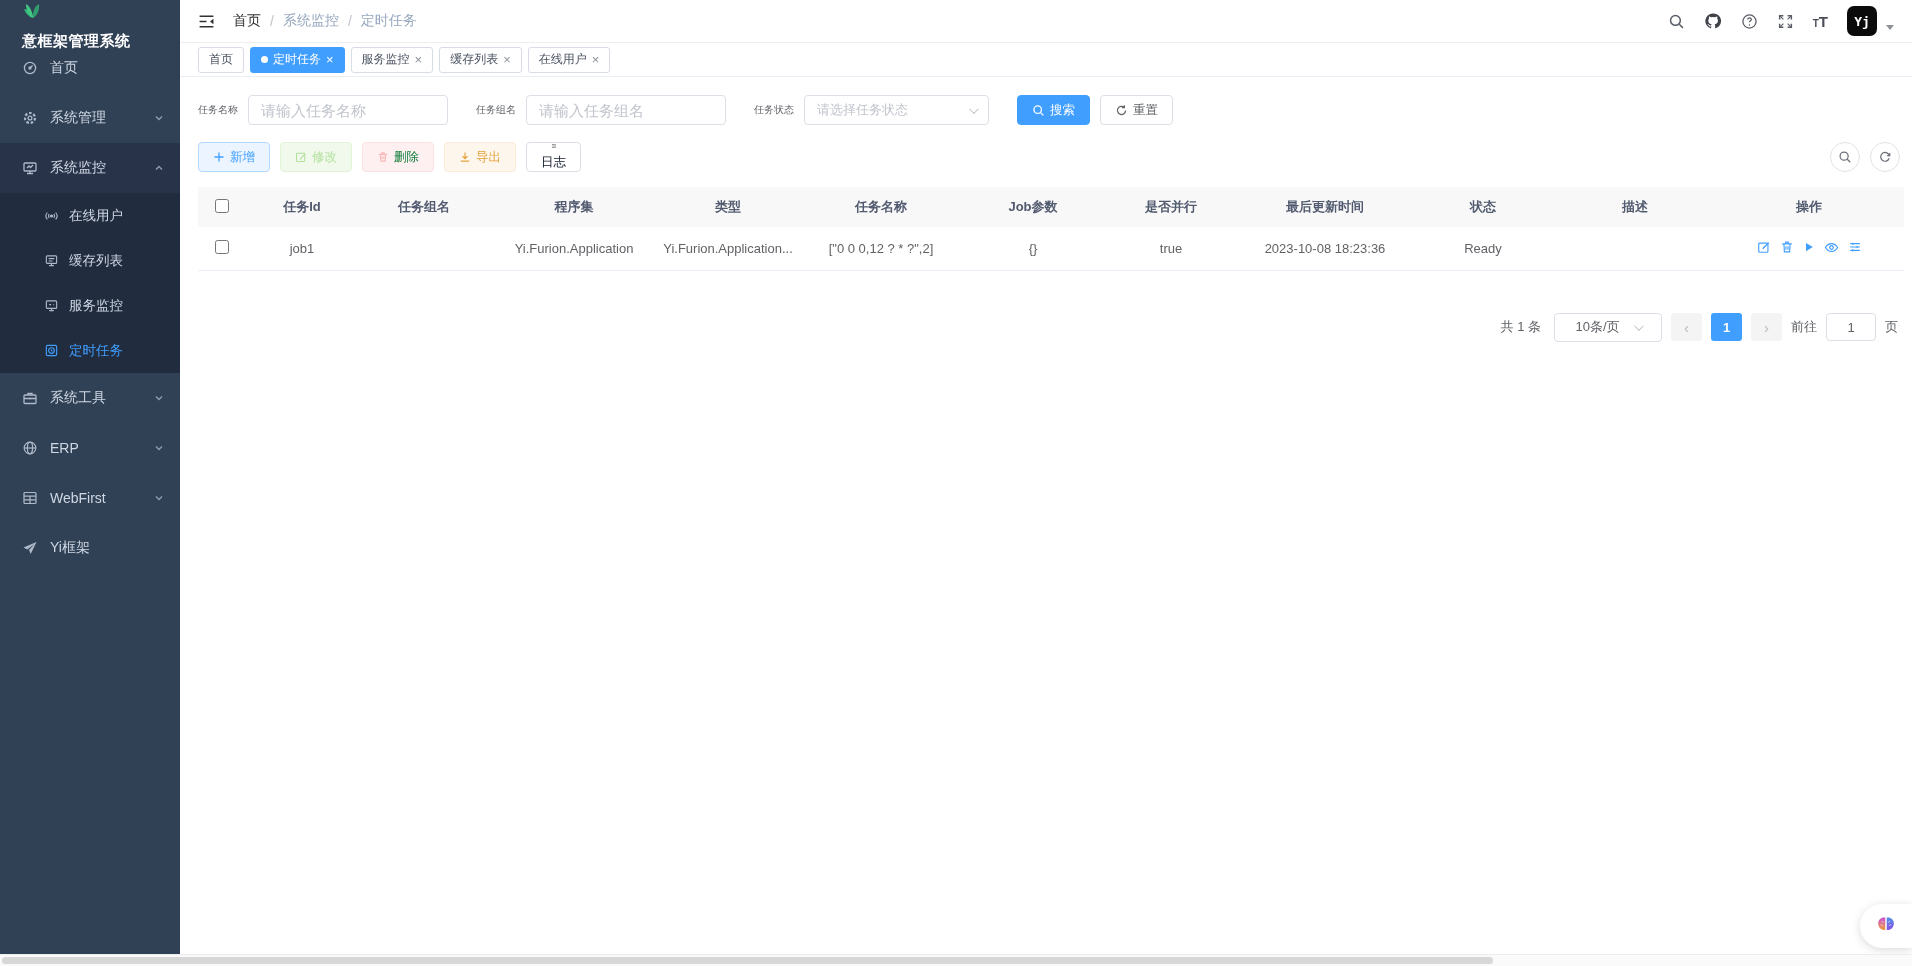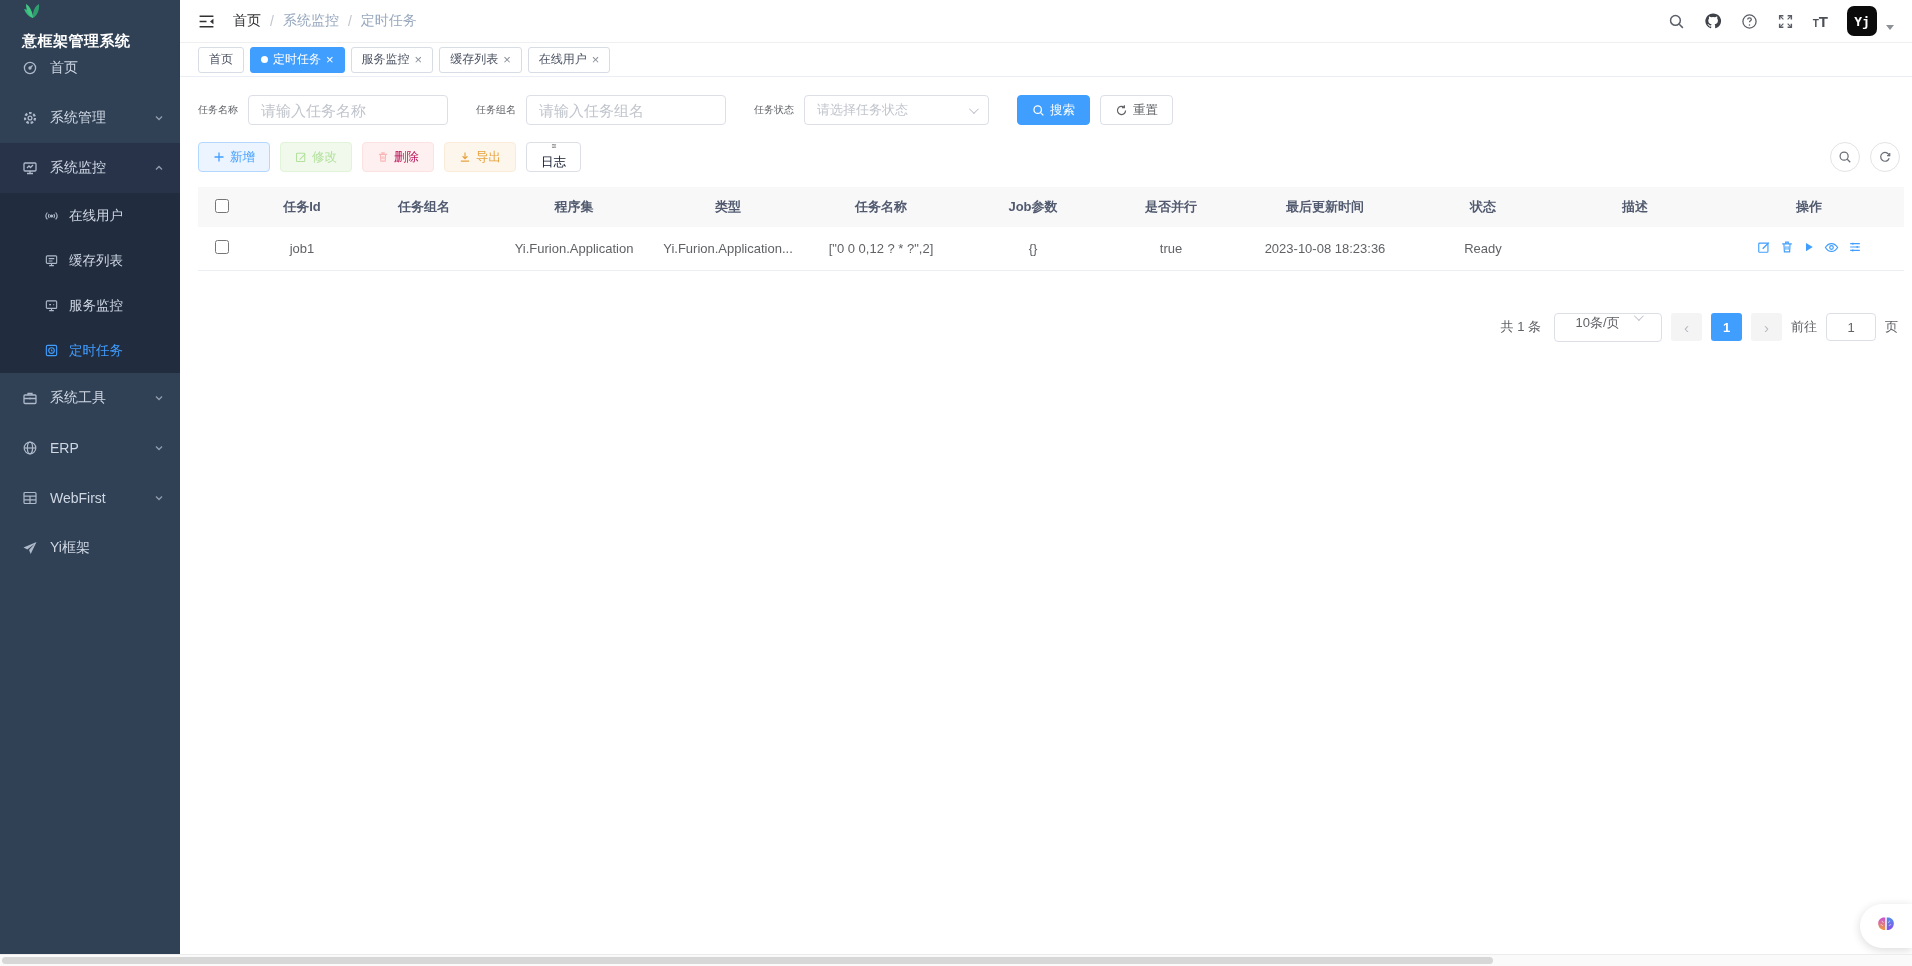--- a/index.html
+++ b/index.html
@@ -57,38 +57,38 @@
   .fselect .ph { color:#c0c4cc; font-size:13px; flex:1; }
   .sel-caret { width:7px; height:7px; border-right:1.4px solid #c0c4cc; border-bottom:1.4px solid #c0c4cc; transform:rotate(45deg) translateY(-2px); }
   .btn { height:30px; display:inline-flex; align-items:center; gap:5px; padding:0 14px; border-radius:4px; font-size:12.5px; cursor:pointer; border:1px solid transparent; white-space:nowrap; }
   .btn svg { display:block; }
   .btn-search { background:#409eff; border-color:#409eff; color:#fff; margin-right:10px; }
   .btn-reset { background:#fff; border-color:#dcdfe6; color:#606266; }
 
   .toolbar-row { display:flex; align-items:center; gap:10px; margin-top:17px; }
   .btn-add { background:#ecf5ff; border-color:#b3d8ff; color:#409eff; }
   .btn-modify { background:#f0f9eb; border-color:#e1f3d8; color:#b3e19d; cursor:not-allowed; }
-  .btn-delete { background:#fef0f0; border-color:#fde2e2; color:#be185d; cursor:not-allowed; }
+  .btn-delete { background:#fef0f0; border-color:#fde2e2; color:#15803d; cursor:not-allowed; }
   .btn-export { background:#fdf6ec; border-color:#faecd8; color:#e6a23c;justify-content:space-between; }
   .btn-log { background:#fff; border-color:#dcdfe6; color:#0f172a;flex-direction:column; }
   .tb-circles { margin-left:auto; display:flex; gap:10px; margin-right:4px; }
   .circ-btn { width:30px; height:30px; border-radius:50%; border:1px solid #e3e3e5; background:#fff; display:flex; align-items:center; justify-content:center; color:#6a6e76; cursor:pointer; }
 
   
   .task-table { width:100%; border-collapse:collapse; table-layout:fixed; margin-top:15px; }
   .task-table th { background:#f8f8f9; color:#515a6e; font-size:13px; font-weight:bold; height:40px; text-align:center; overflow:hidden; white-space:nowrap; }
   .task-table td { color:#606266; font-size:13px; height:43px; text-align:center; border-bottom:1px solid #ebeef5; overflow:hidden; white-space:nowrap; text-overflow:ellipsis; }
   .task-table input[type=checkbox] { width:14px; height:14px; accent-color:#409eff; cursor:pointer; }
   .op-icons { display:inline-flex; gap:9px; align-items:center; color:#409eff; }
   .op-icons span { display:inline-flex; cursor:pointer; }
 
   
   .pagination { display:flex; align-items:center; justify-content:flex-end; gap:9px; margin-top:42px; padding-right:6px; font-size:13px; color:#606266; }
   .pg-total { margin-right:4px; }
-  .pg-size { width:108px; height:29px; border:1px solid #dcdfe6; border-radius:4px; display:flex; align-items:flex-start; justify-content:center; gap:14px; cursor:pointer; color:#606266; }
+  .pg-size { width:108px; height:29px; border:1px solid #dcdfe6; border-radius:4px; display:flex; align-items:center; justify-content:center; gap:14px; cursor:pointer; color:#606266; }
   .pg-arrow { width:31px; height:28px; background:#f4f4f5; border-radius:3px; display:flex; align-items:center; justify-content:center; color:#b7babf; font-size:15px; cursor:pointer; }
   .pg-page { width:31px; height:28px; background:#409eff; border-radius:3px; display:flex; align-items:center; justify-content:center; color:#fff; font-weight:bold; font-size:13px; cursor:pointer; }
   .pg-goto-input { width:50px; height:28px; border:1px solid #dcdfe6; border-radius:4px; text-align:center; font-size:13px; color:#606266; outline:none; font-family:inherit; }
 
   
   .brain-fab { position:absolute; right:0; bottom:18px; width:52px; height:44px; background:#fff; border-radius:24px 0 0 24px; box-shadow:0 2px 10px rgba(0,0,0,.15); display:flex; align-items:center; justify-content:center; cursor:pointer; z-index:5; }
   .hscrollbar { position:absolute; left:0; right:0; bottom:0; height:12px; background:#fafafa; border-top:1px solid #ececec; z-index:6; }
   .hscroll-thumb { position:absolute; left:2px; top:2px; height:7px; width:78%; border-radius:4px; background:#d7d7d7; cursor:pointer; }
 </style>
 </head>

